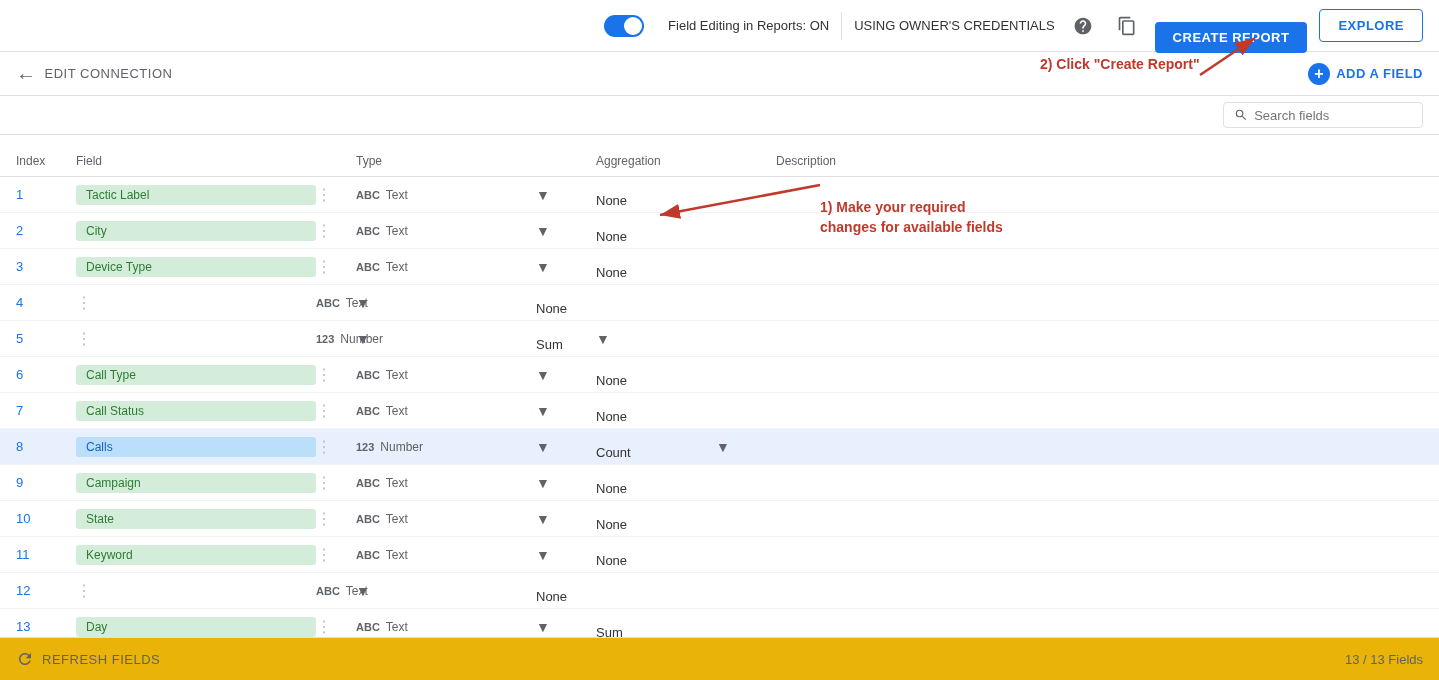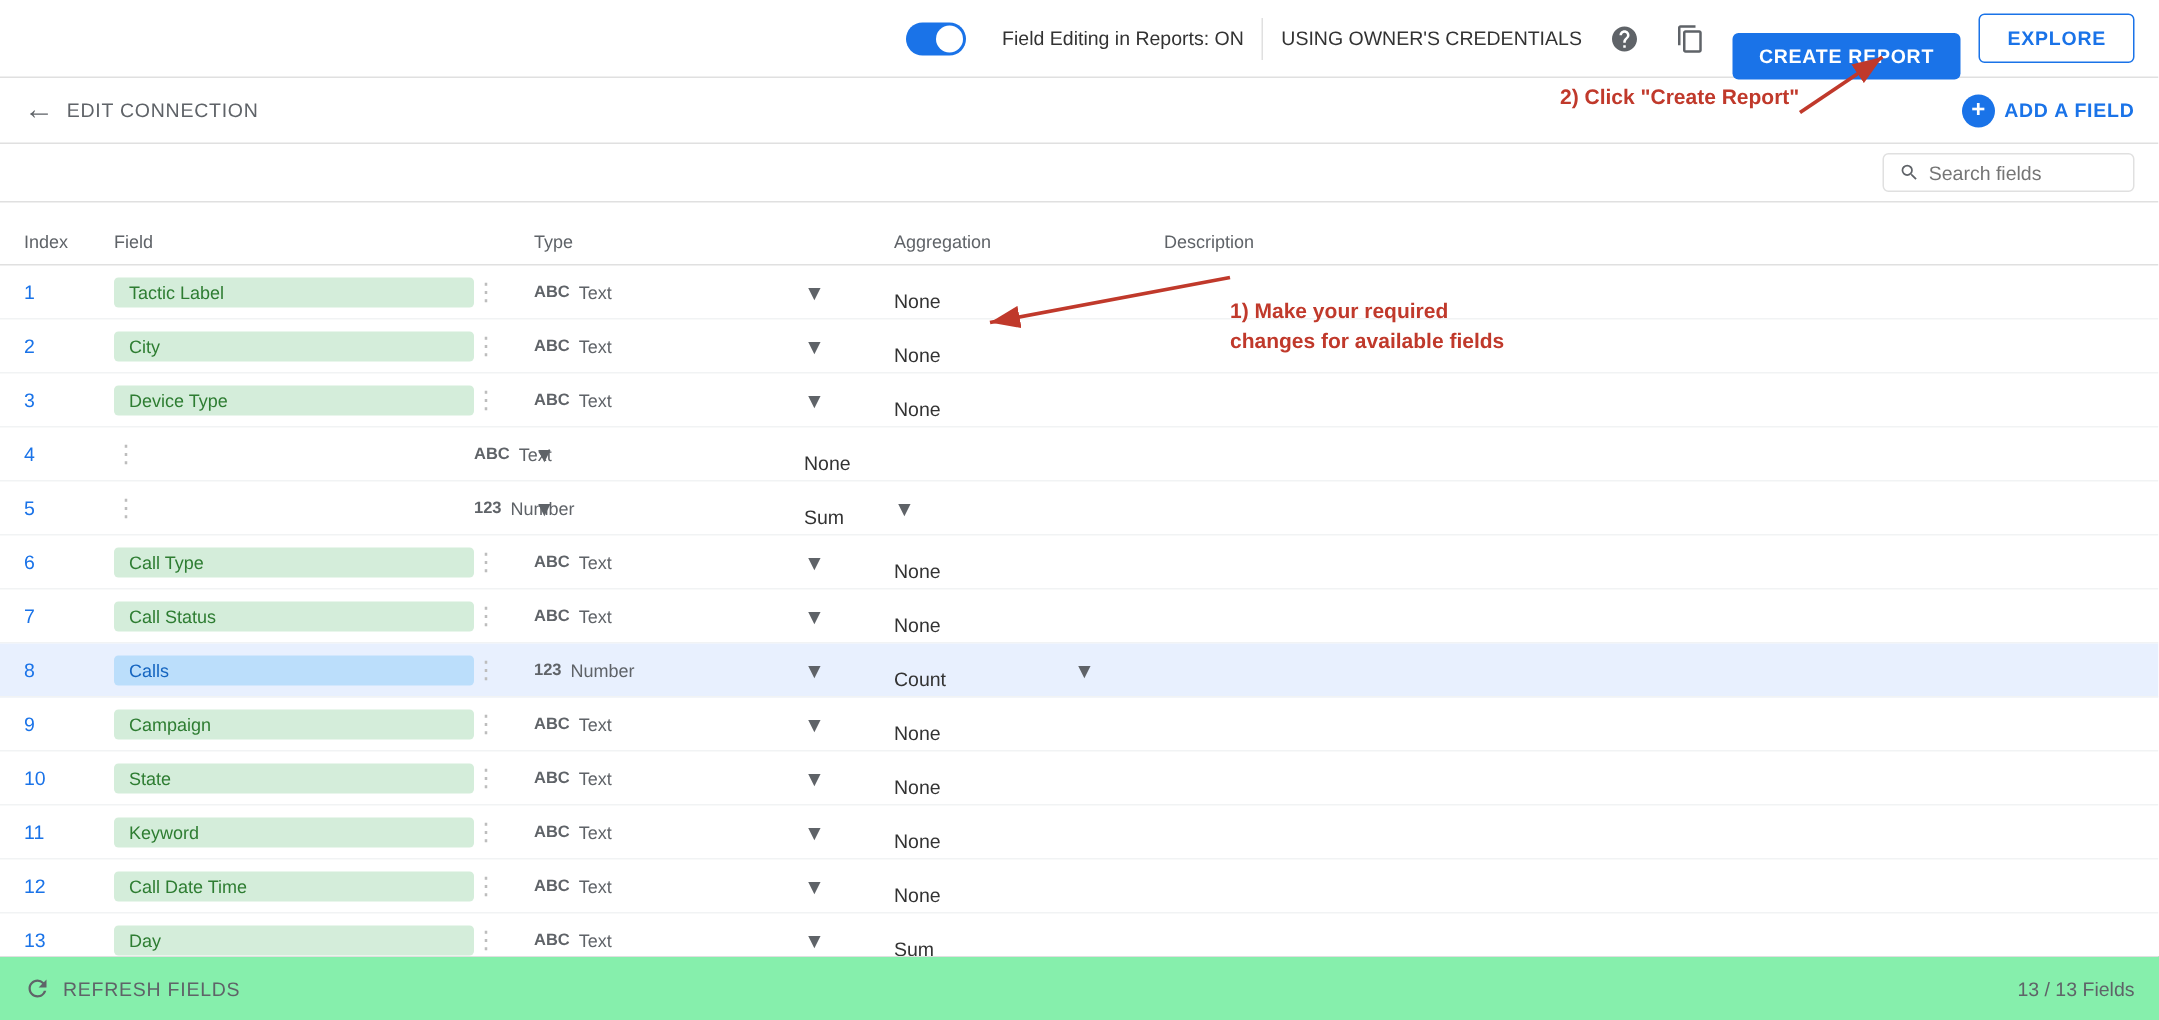--- a/index.html
+++ b/index.html
@@ -146,21 +146,21 @@
       padding: 6px 16px;
       border-bottom: 1px solid #e0e0e0;
     }
     .search-box {
       display: flex;
       align-items: center;
       gap: 6px;
       border: 1px solid #e0e0e0;
       border-radius: 4px;
       padding: 4px 10px;
-      width: 168px;
+      width: 200px;
     }
     .search-box input {
       border: none;
       outline: none;
       font-size: 13px;
       color: #5f6368;
       background: transparent;
       width: 100%;
     }
 
@@ -230,21 +230,21 @@
     .footer {
       display: flex;
       align-items: center;
       justify-content: space-between;
       padding: 12px 16px;
       border-top: 1px solid #e0e0e0;
       position: fixed;
       bottom: 0;
       left: 0;
       right: 0;
-      background: #86efac;
+      background: #eab308;
     }
     .refresh-btn {
       display: flex;
       align-items: center;
       gap: 8px;
       color: #5f6368;
       cursor: pointer;
       font-size: 13px;
       font-weight: 500;
       letter-spacing: 0.5px;
@@ -483,21 +483,20 @@
       <span class="type-icon">ABC</span>
       <span>Text</span>
     </span>
     <span class="chevron-down">▼</span>
     <span class="aggregation-cell">None</span>
     <span></span>
     <span class="description-cell"></span>
   </div>
       <div class="table-row">
     <span class="row-index">12</span>
-    <span class="field-tag green">Call Date Time</span>
     <span class="drag-handle">⋮</span>
     <span class="type-cell">
       <span class="type-icon">ABC</span>
       <span>Text</span>
     </span>
     <span class="chevron-down">▼</span>
     <span class="aggregation-cell">None</span>
     <span></span>
     <span class="description-cell"></span>
   </div>

